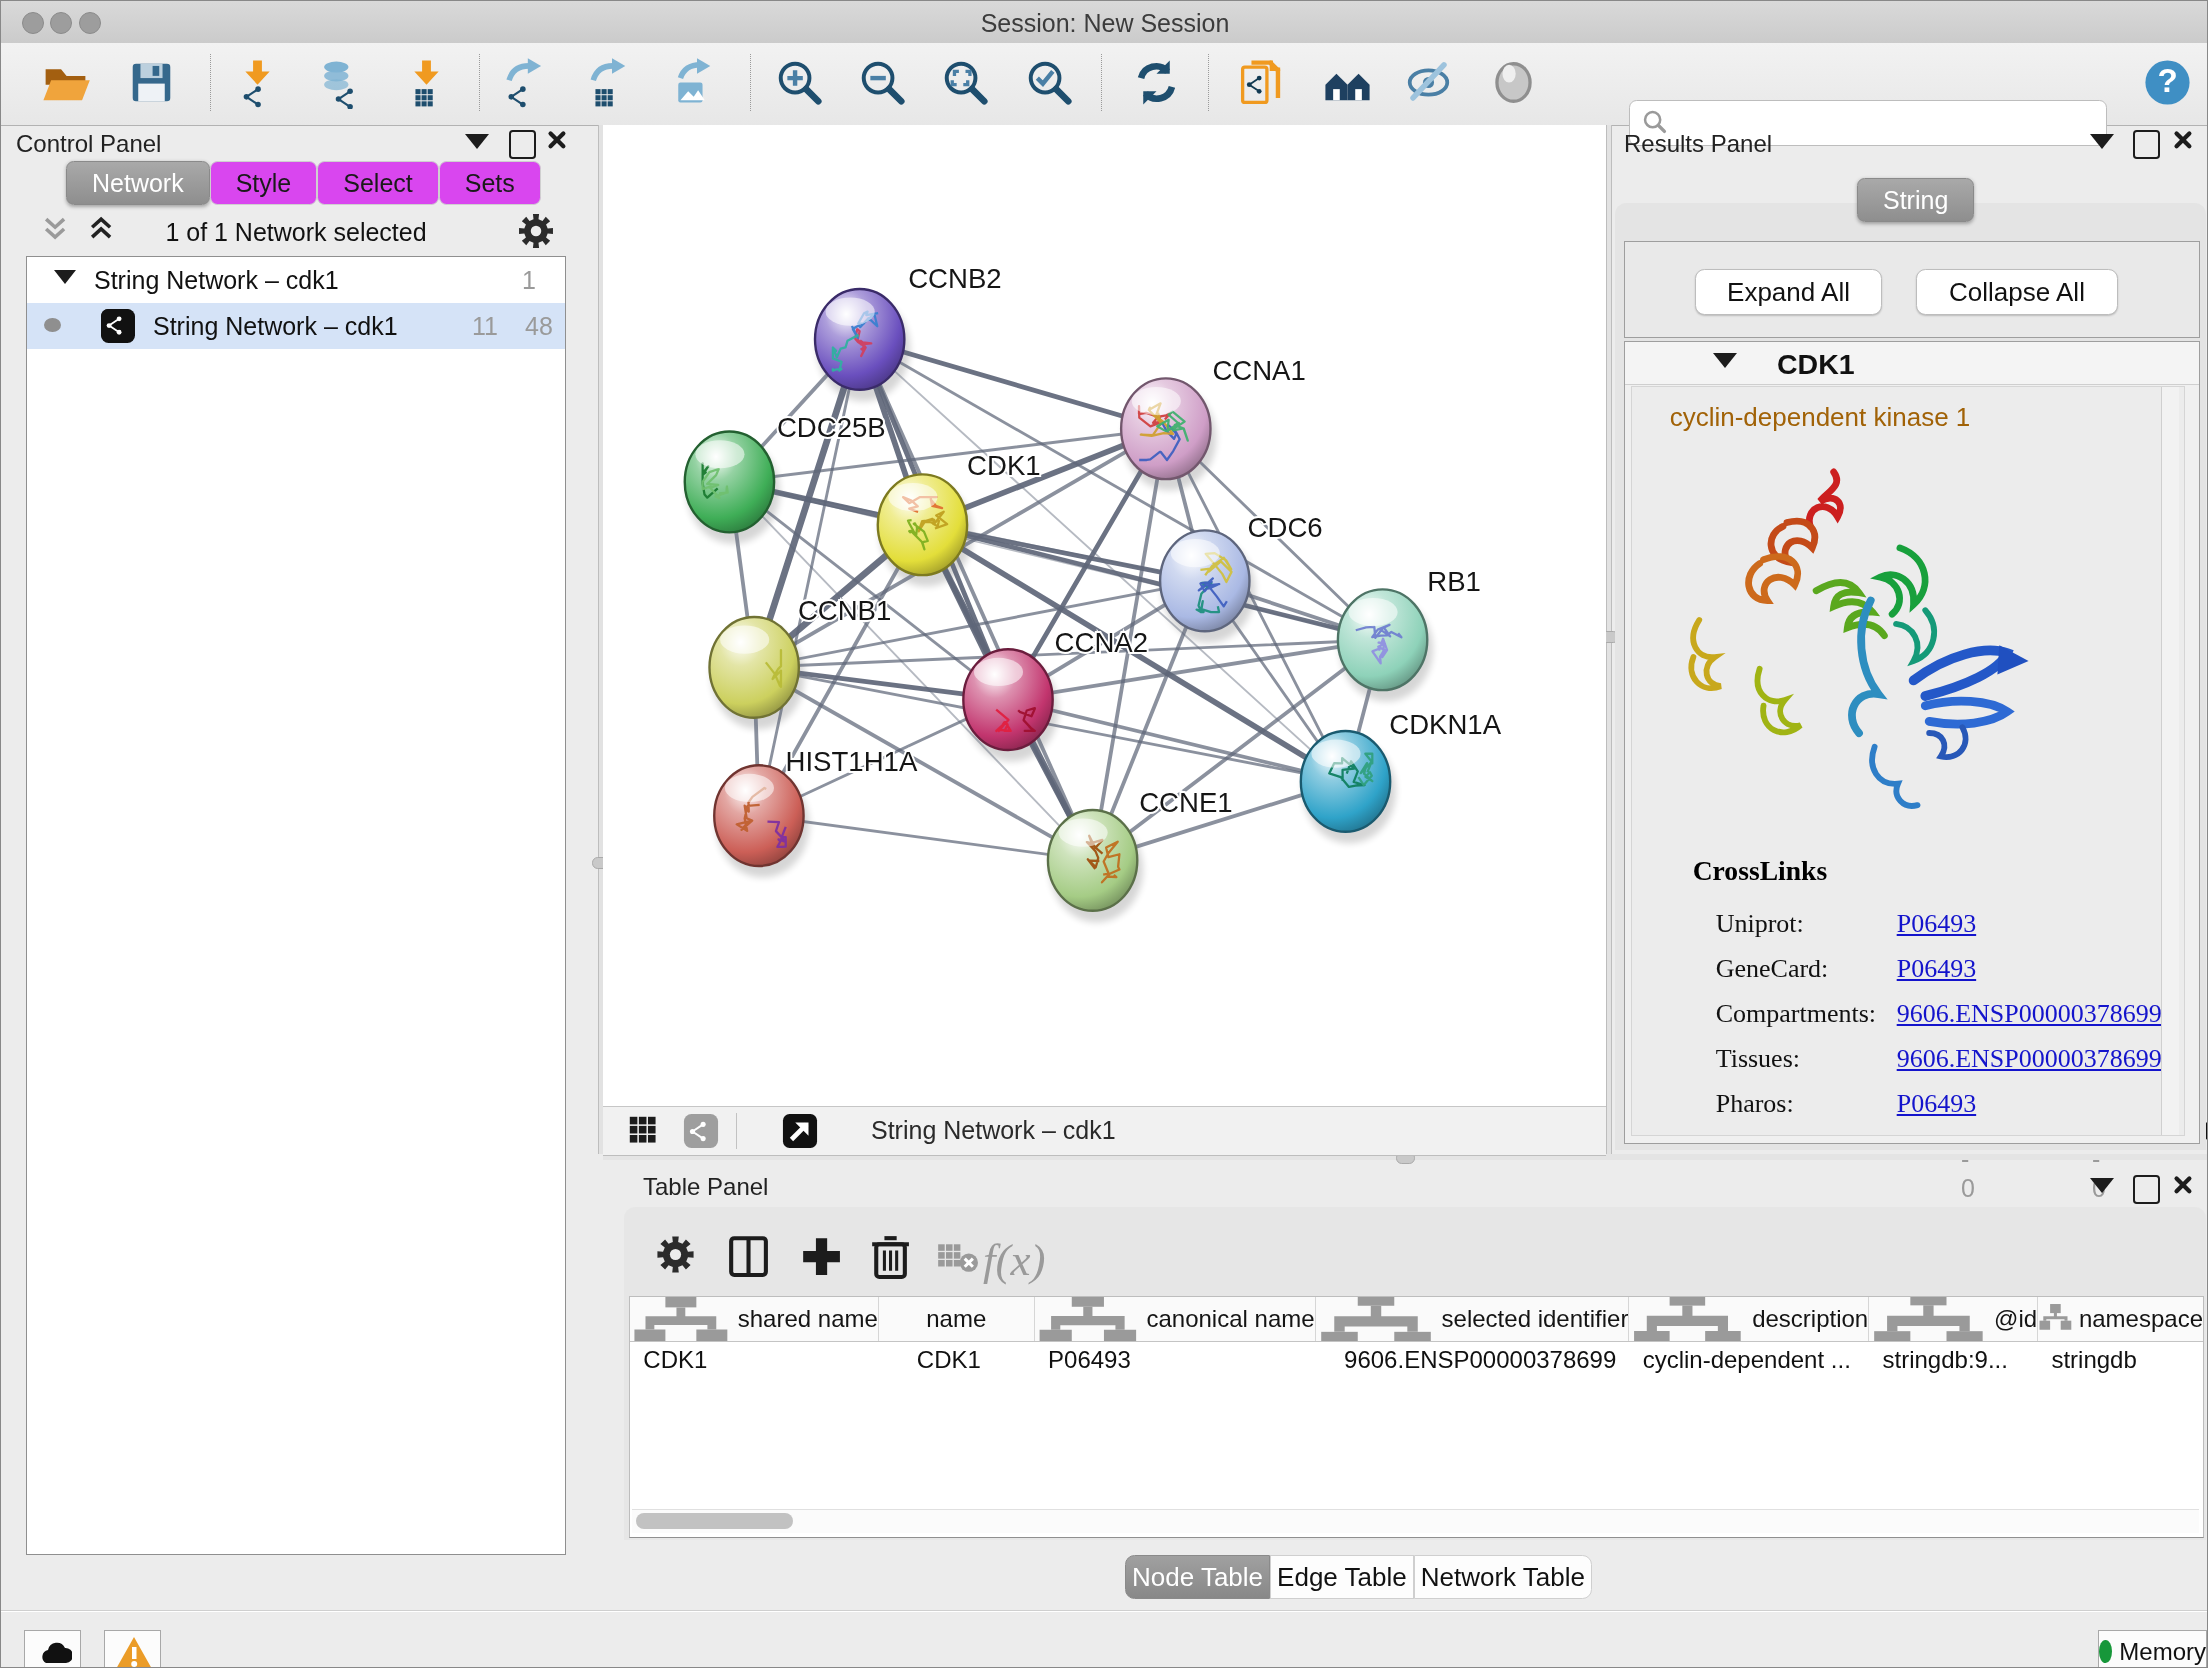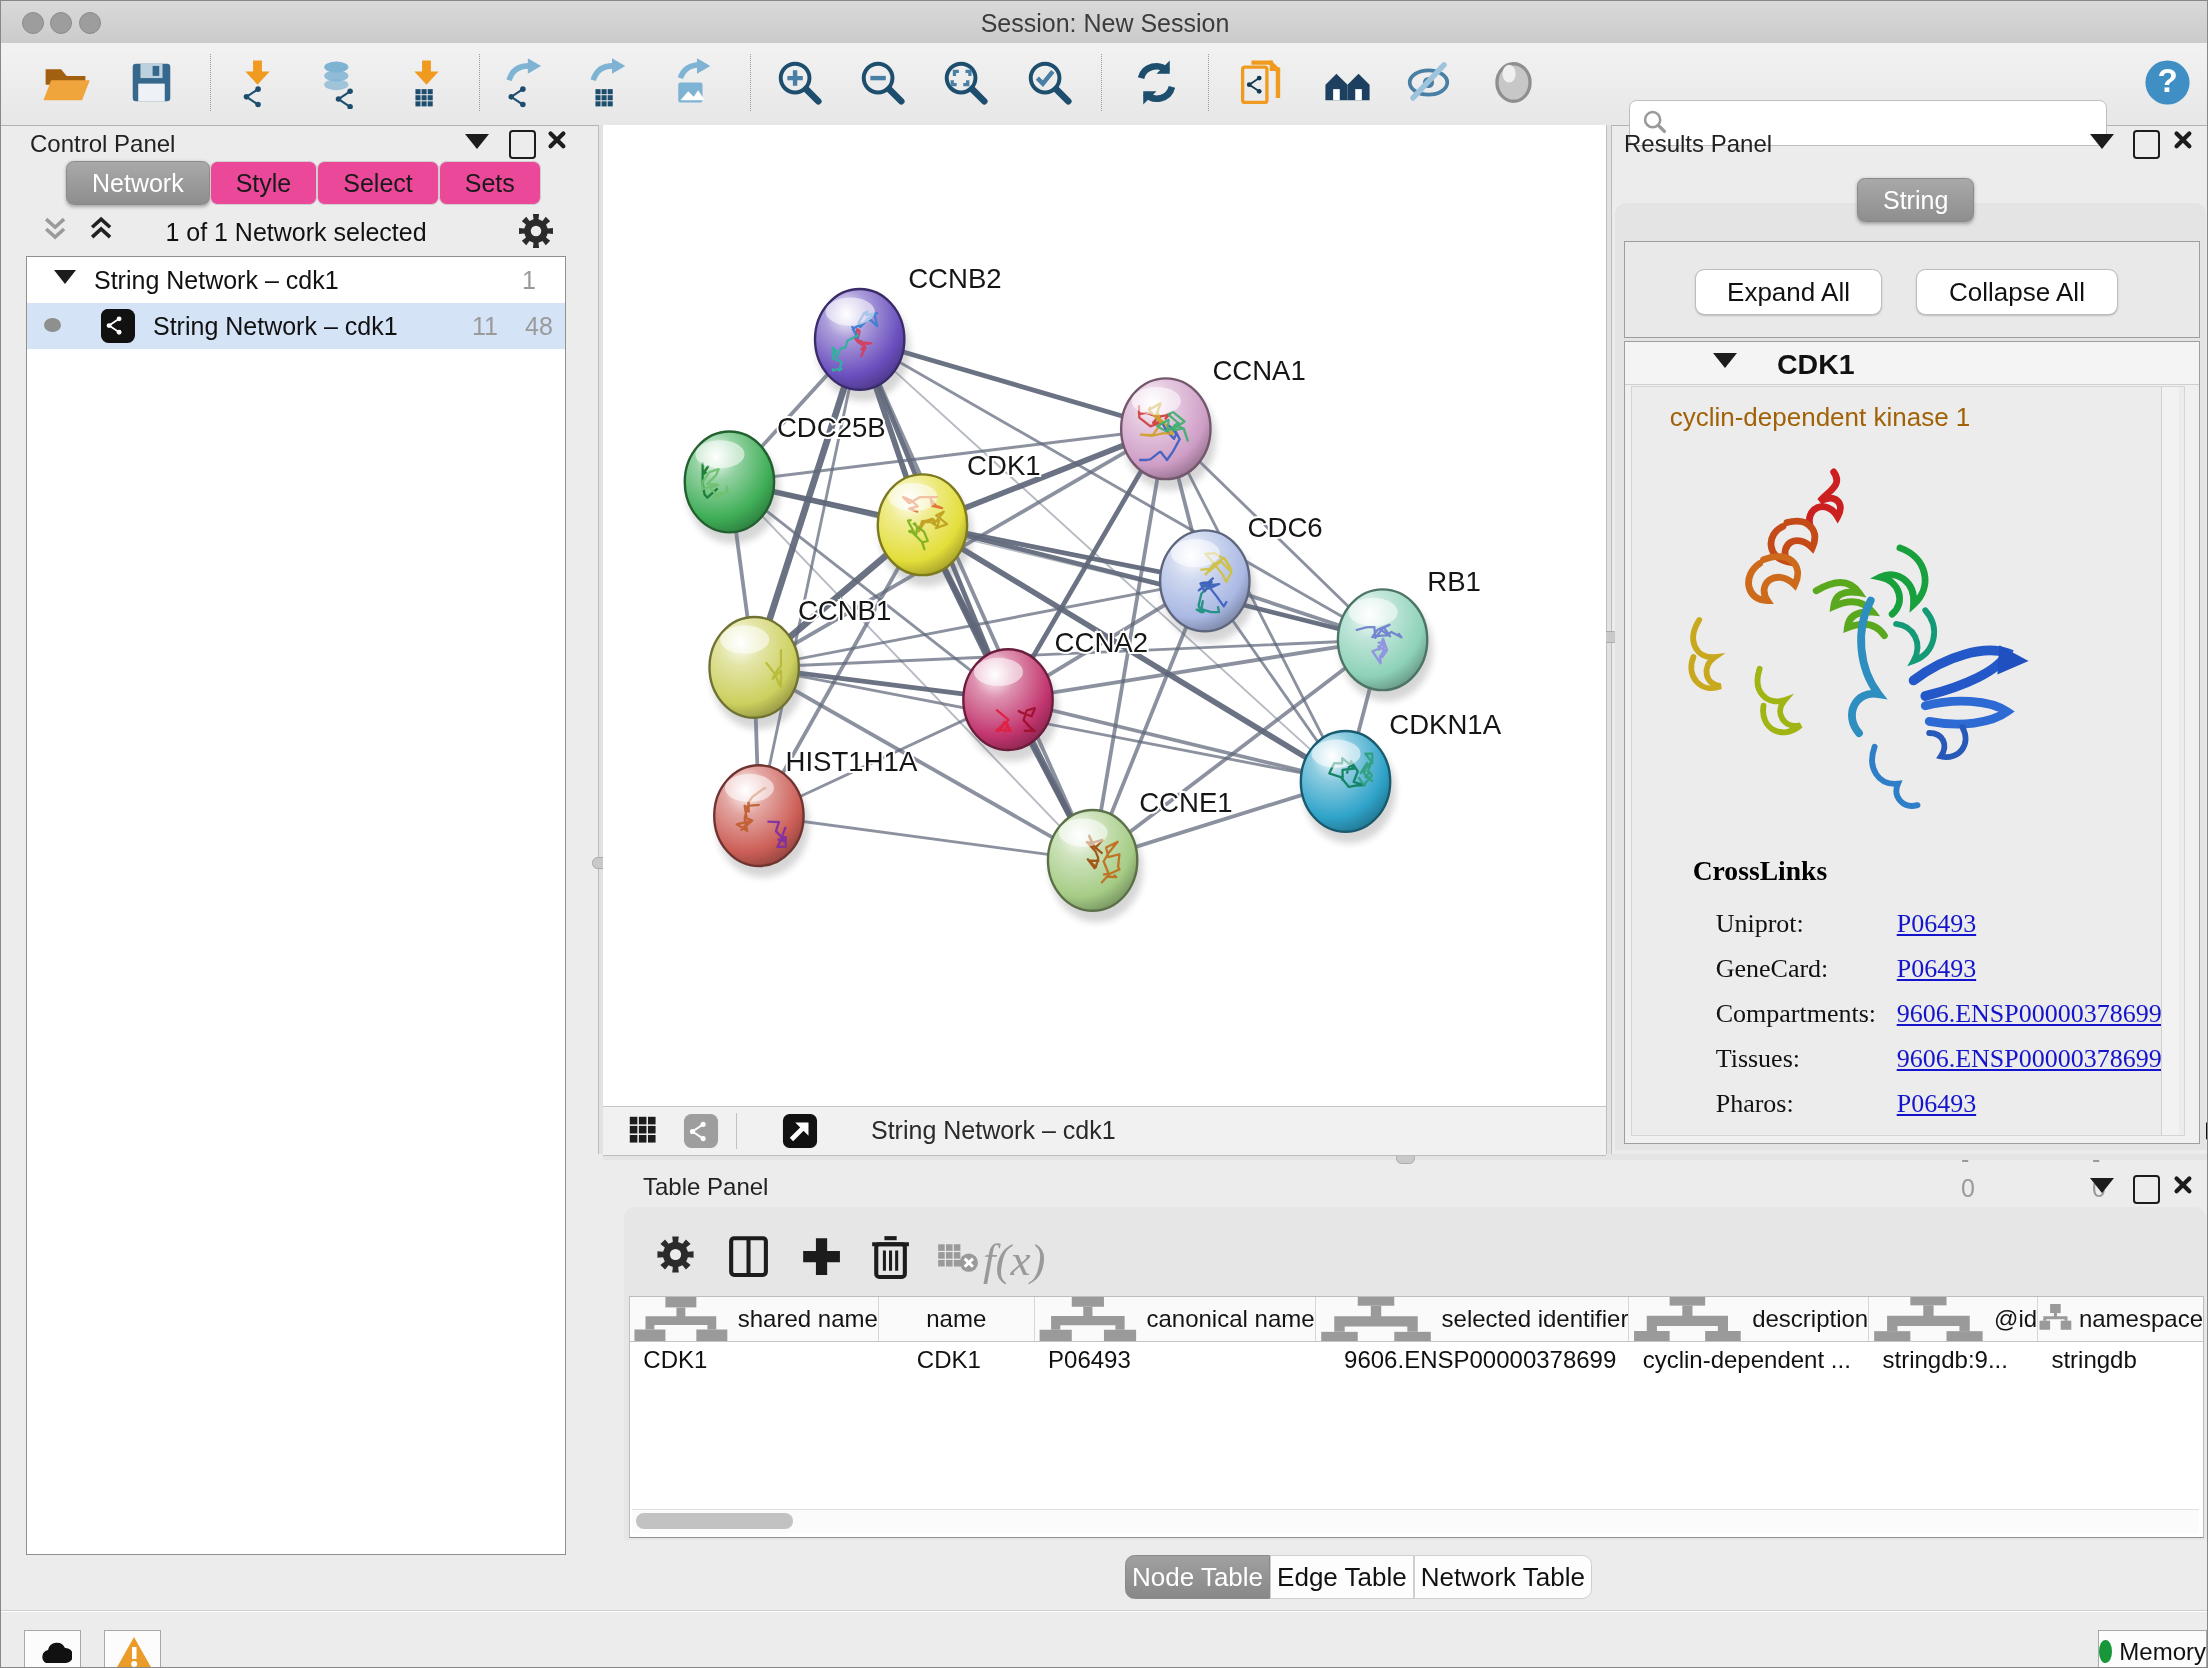--- a/index.html
+++ b/index.html
@@ -16,21 +16,21 @@
   .tsep{width:0;height:57px;top:11.4px;border-left:1.9px dotted #9a9a9a;}
   #search-box{left:1628px;top:57px;width:476px;height:44px;background:#fff;border:1px solid #bdbdbd;border-radius:7.6px;}
   #search-box input{position:absolute;left:46px;top:3.8px;width:418px;height:32px;border:none;outline:none;font-size:23px;background:transparent;}
   
   .phead{font-size:24px;color:#222;}
   .float-btn{width:0;height:0;border-left:12.4px solid transparent;border-right:12.4px solid transparent;border-top:15px solid #1c1c1c;cursor:pointer;}
   .max-btn{width:23px;height:25px;border:2.9px solid #1c1c1c;border-radius:3.8px;background:transparent;cursor:pointer;}
   .close-btn{width:27px;height:27px;cursor:pointer;}
   .close-btn svg{width:27px;height:27px;}
   
-  .tab{height:42px;line-height:42px;padding:0 25px;background:#ec4899;border:1px solid #cfcfcf;font-size:25px;color:#1a1a1a;border-radius:7.6px;cursor:pointer;display:inline-block;}
+  .tab{height:42px;line-height:42px;padding:0 25px;background:#d946ef;border:1px solid #cfcfcf;font-size:25px;color:#1a1a1a;border-radius:7.6px;cursor:pointer;display:inline-block;}
   .tab.sel{background:linear-gradient(#a9a9a9,#8e8e8e);color:#fff;border-color:#8a8a8a;box-shadow:0 1.9px 3.8px rgba(0,0,0,.3);}
   
   #ctl-list{left:25px;top:255px;width:538px;height:1297px;background:#fff;border:1.9px solid #8f8f8f;}
   .tree-row{height:46px;font-size:25px;color:#111;}
   .tree-row .cnt{color:#9a9a9a;}
   #tree-child{background:#d5e3f7;}
   .share-badge{width:34px;height:34px;background:#111;border-radius:7.6px;display:inline-block;}
   
   #net-canvas{left:602px;top:124px;width:1003px;height:982px;background:#fff;}
   #net-footer{left:602px;top:1105px;width:1003px;height:48px;background:#f1f1f1;border-top:1px solid #c6c6c6;border-bottom:1px solid #bdbdbd;}
@@ -212,21 +212,21 @@
             <path d="M22 22 L29 29" stroke="#9a9a9a" stroke-width="4" stroke-linecap="round"></path>
           </svg></span>
       <input placeholder="" style="">
     </div>
     <div class="tbtn abs" style="left:2140px"><svg viewBox="0 0 48 48" style="width:100%;height:100%">
           <circle cx="24" cy="24" r="20" fill="#3f8fc4"></circle>
           <text x="24" y="33" text-anchor="middle" font-size="30" font-weight="bold" fill="#fff">?</text>
         </svg></div>
   </div>
 
-  <div class="abs phead" style="left:29px;top:129px">Control Panel</div>
+  <div class="abs phead" style="left:15px;top:129px">Control Panel</div>
   <div class="float-btn abs" style="left:464px;top:133px"></div>
   <div class="max-btn abs" style="left:508px;top:129px"></div>
   <div class="close-btn abs" style="left:546px;top:129px"><svg viewBox="0 0 38 38" style="width:100%;height:100%">
         <path d="M5 5 L23 23 M23 5 L5 23" stroke="#1c1c1c" stroke-width="6" stroke-linecap="round"></path>
       </svg></div>
 
   <div class="abs" style="left:65px;top:160px">
     <span class="tab sel">Network</span><span class="tab">Style</span><span class="tab">Select</span><span class="tab">Sets</span>
   </div>
 

